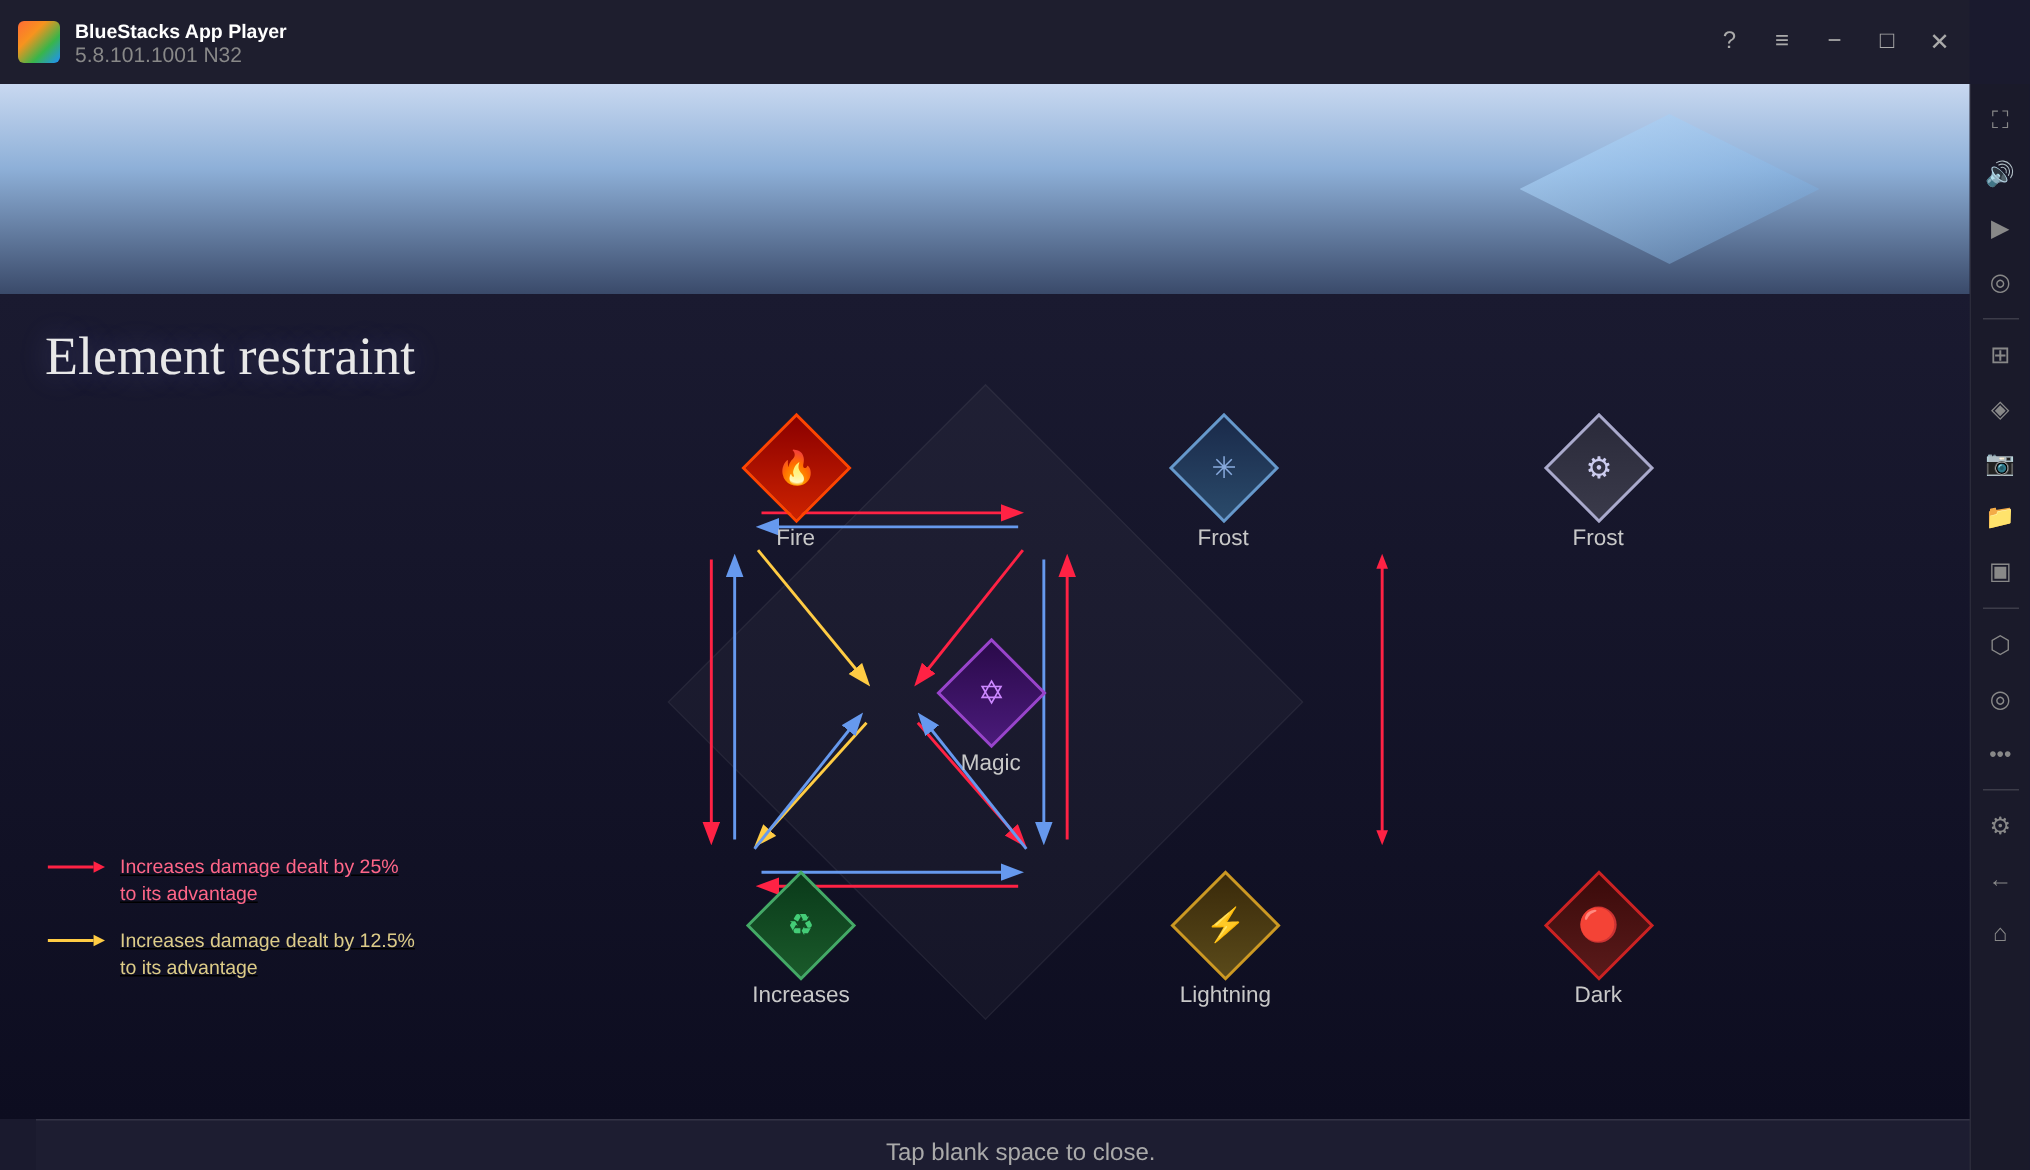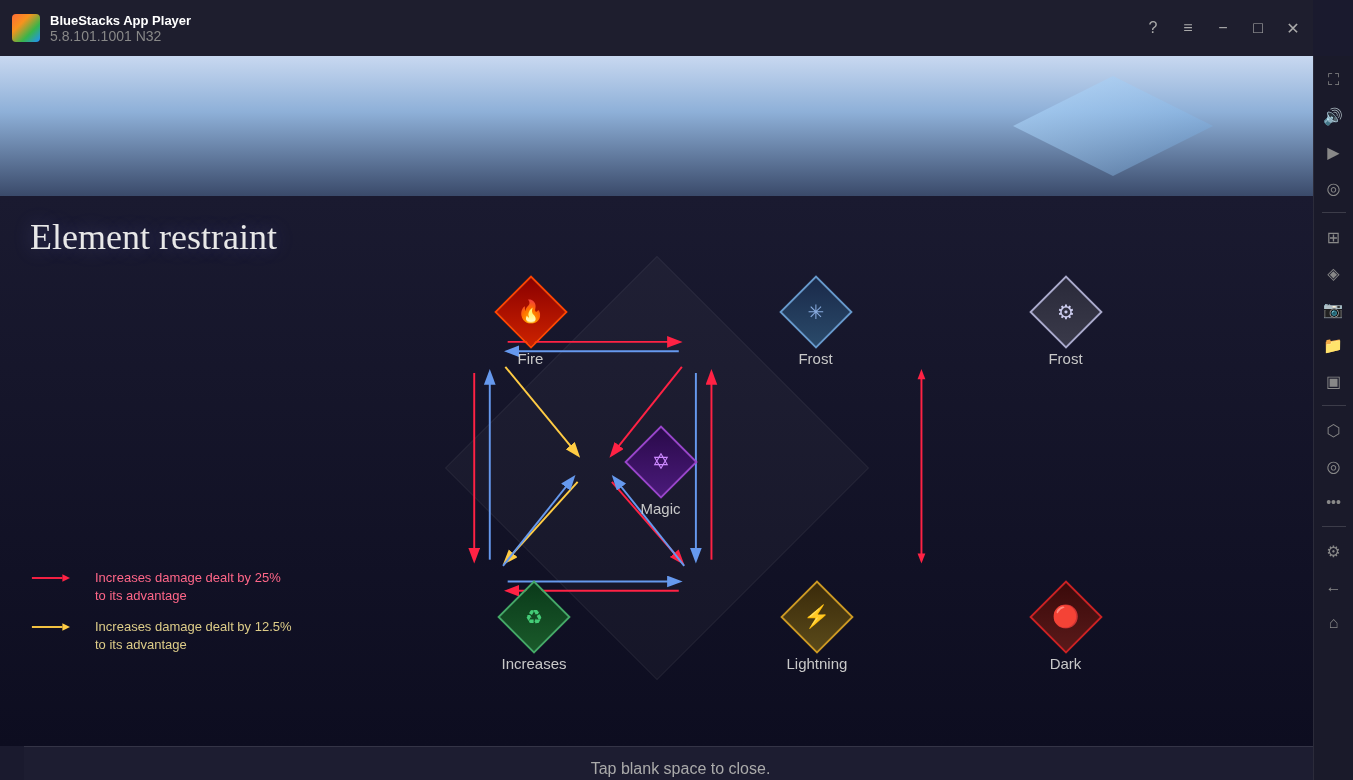--- a/index.html
+++ b/index.html
@@ -181,22 +181,23 @@
 
     
     #legend {
       position: absolute;
       left: 30px;
       bottom: 80px;
     }
     .legend-item {
       display: flex;
       align-items: flex-start;
-      gap: 25px;
+      gap: 10px;
       margin-bottom: 12px;
+      text-decoration: underline;
     }
     .legend-arrow {
       width: 40px;
       height: 12px;
       display: flex;
       align-items: center;
       flex-shrink: 0;
       margin-top: 3px;
     }
     .legend-text {

